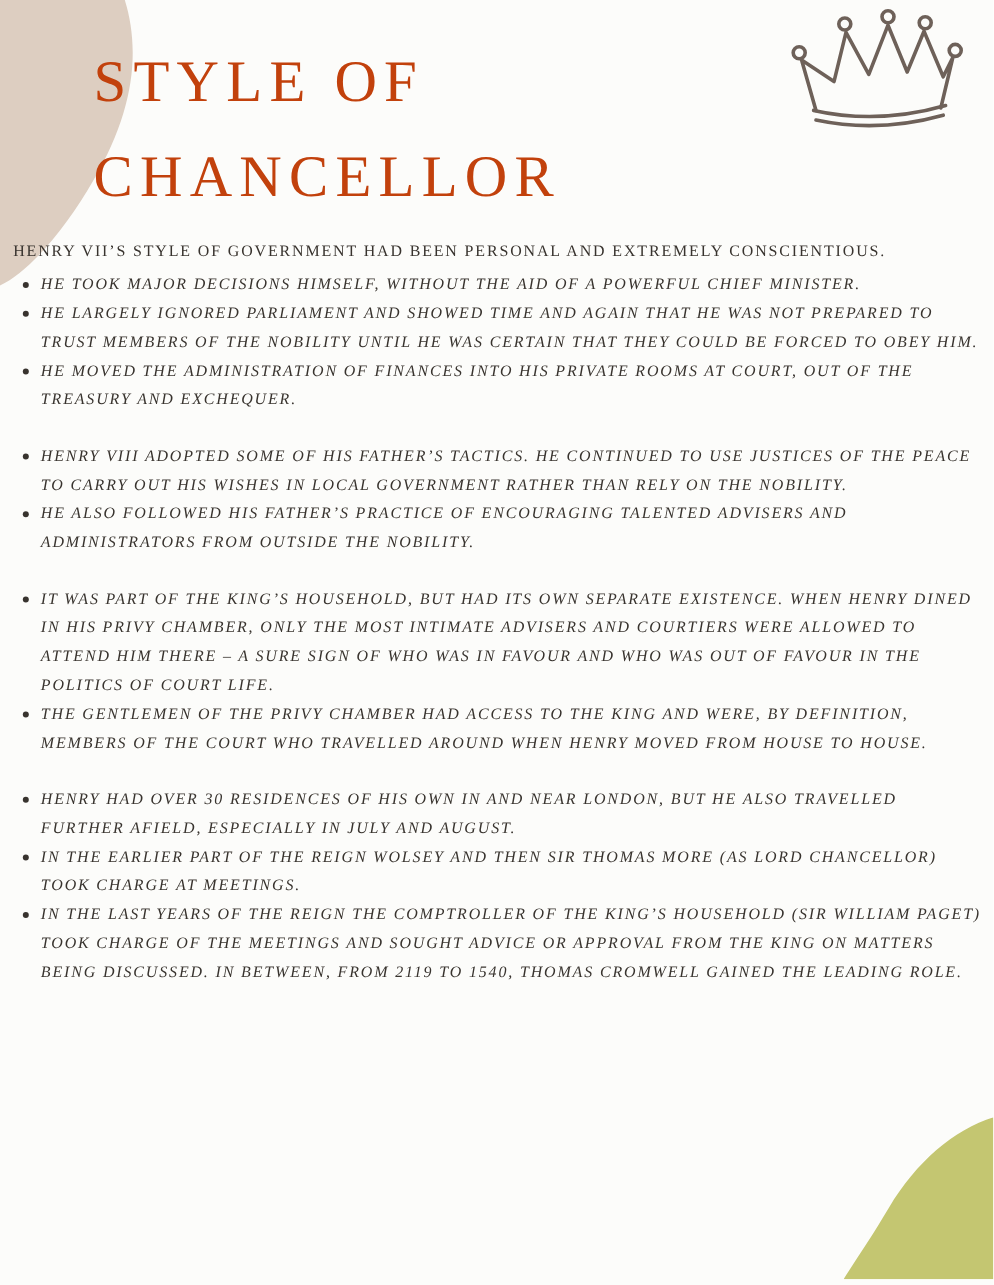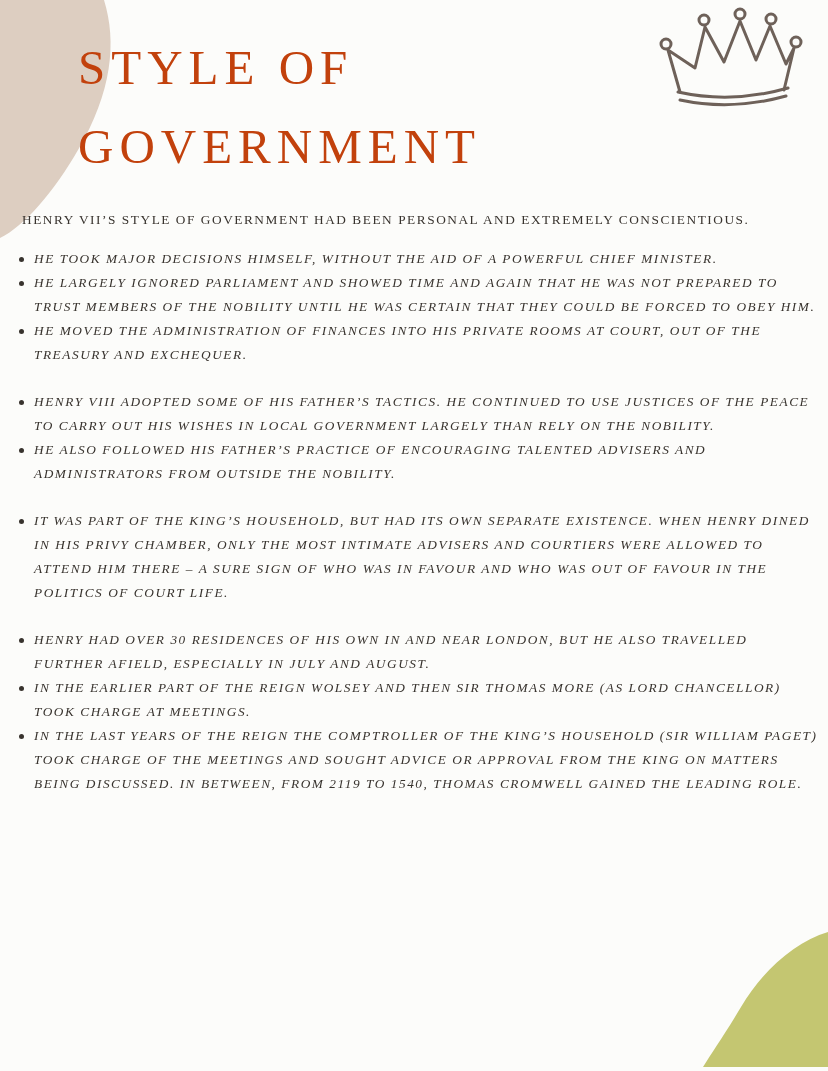--- a/index.html
+++ b/index.html
@@ -31,21 +31,21 @@
   .content {
     position: absolute;
     left: 7px;
     top: 193px;
     width: 815px;
     color: #38332e;
     font-size: 13.3px;
     letter-spacing: 1.55px;
     line-height: 24px;
   }
-  .content p.intro { margin: 15px; }
+  .content p.intro { margin: 4px; }
   .content ul {
     list-style: none;
     margin: 0 0 23px 0;
     padding: 0;
   }
   .content ul:last-child { margin-bottom: 0; margin-top: 20px; }
   .content li {
     position: relative;
     padding-left: 27px;
     font-style: italic;
@@ -88,40 +88,41 @@
         <circle cx="123" cy="15" r="5"></circle>
         <circle cx="148" cy="38" r="5"></circle>
         <path d="M30,88 Q84,100 140,84"></path>
         <path d="M32,96 Q84,107 138,92"></path>
       </g>
     </svg>
   </div>
 
   <h1 class="title">
     <span>STYLE OF</span><br>
-    <span>GOVERNMENT</span>
+    <span>CHANCELLOR</span>
   </h1>
 
   <div class="content">
 
     <p class="intro">HENRY VII’S STYLE OF GOVERNMENT HAD BEEN PERSONAL AND EXTREMELY CONSCIENTIOUS.</p>
 
     <ul>
       <li>HE TOOK MAJOR DECISIONS HIMSELF, WITHOUT THE AID OF A POWERFUL CHIEF MINISTER.</li>
       <li>HE LARGELY IGNORED PARLIAMENT AND SHOWED TIME AND AGAIN THAT HE WAS NOT PREPARED TO TRUST MEMBERS OF THE NOBILITY UNTIL HE WAS CERTAIN THAT THEY COULD BE FORCED TO OBEY HIM.</li>
       <li>HE MOVED THE ADMINISTRATION OF FINANCES INTO HIS PRIVATE ROOMS AT COURT, OUT OF THE TREASURY AND EXCHEQUER.</li>
     </ul>
 
     <ul>
-      <li>HENRY VIII ADOPTED SOME OF HIS FATHER’S TACTICS. HE CONTINUED TO USE JUSTICES OF THE PEACE TO CARRY OUT HIS WISHES IN LOCAL GOVERNMENT LARGELY THAN RELY ON THE NOBILITY.</li>
+      <li>HENRY VIII ADOPTED SOME OF HIS FATHER’S TACTICS. HE CONTINUED TO USE JUSTICES OF THE PEACE TO CARRY OUT HIS WISHES IN LOCAL GOVERNMENT RATHER THAN RELY ON THE NOBILITY.</li>
       <li>HE ALSO FOLLOWED HIS FATHER’S PRACTICE OF ENCOURAGING TALENTED ADVISERS AND ADMINISTRATORS FROM OUTSIDE THE NOBILITY.</li>
     </ul>
 
     <ul>
       <li>IT WAS PART OF THE KING’S HOUSEHOLD, BUT HAD ITS OWN SEPARATE EXISTENCE. WHEN HENRY DINED IN HIS PRIVY CHAMBER, ONLY THE MOST INTIMATE ADVISERS AND COURTIERS WERE ALLOWED TO ATTEND HIM THERE – A SURE SIGN OF WHO WAS IN FAVOUR AND WHO WAS OUT OF FAVOUR IN THE POLITICS OF COURT LIFE.</li>
+      <li>THE GENTLEMEN OF THE PRIVY CHAMBER HAD ACCESS TO THE KING AND WERE, BY DEFINITION, MEMBERS OF THE COURT WHO TRAVELLED AROUND WHEN HENRY MOVED FROM HOUSE TO HOUSE.</li>
     </ul>
 
     <ul>
       <li>HENRY HAD OVER 30 RESIDENCES OF HIS OWN IN AND NEAR LONDON, BUT HE ALSO TRAVELLED FURTHER AFIELD, ESPECIALLY IN JULY AND AUGUST.</li>
       <li>IN THE EARLIER PART OF THE REIGN WOLSEY AND THEN SIR THOMAS MORE (AS LORD CHANCELLOR) TOOK CHARGE AT MEETINGS.</li>
       <li>IN THE LAST YEARS OF THE REIGN THE COMPTROLLER OF THE KING’S HOUSEHOLD (SIR WILLIAM PAGET) TOOK CHARGE OF THE MEETINGS AND SOUGHT ADVICE OR APPROVAL FROM THE KING ON MATTERS BEING DISCUSSED. IN BETWEEN, FROM 2119 TO 1540, THOMAS CROMWELL GAINED THE LEADING ROLE.</li>
     </ul>
 
   </div>
 </div>

